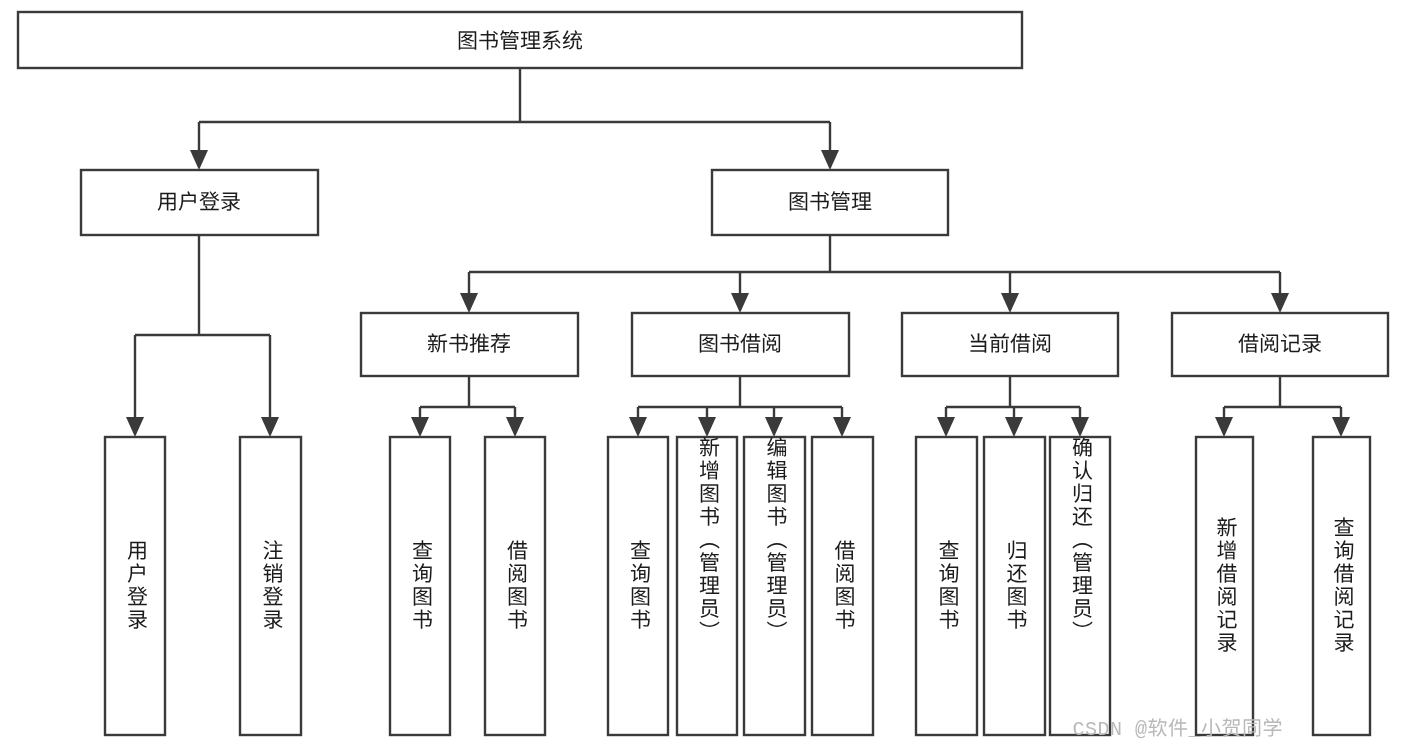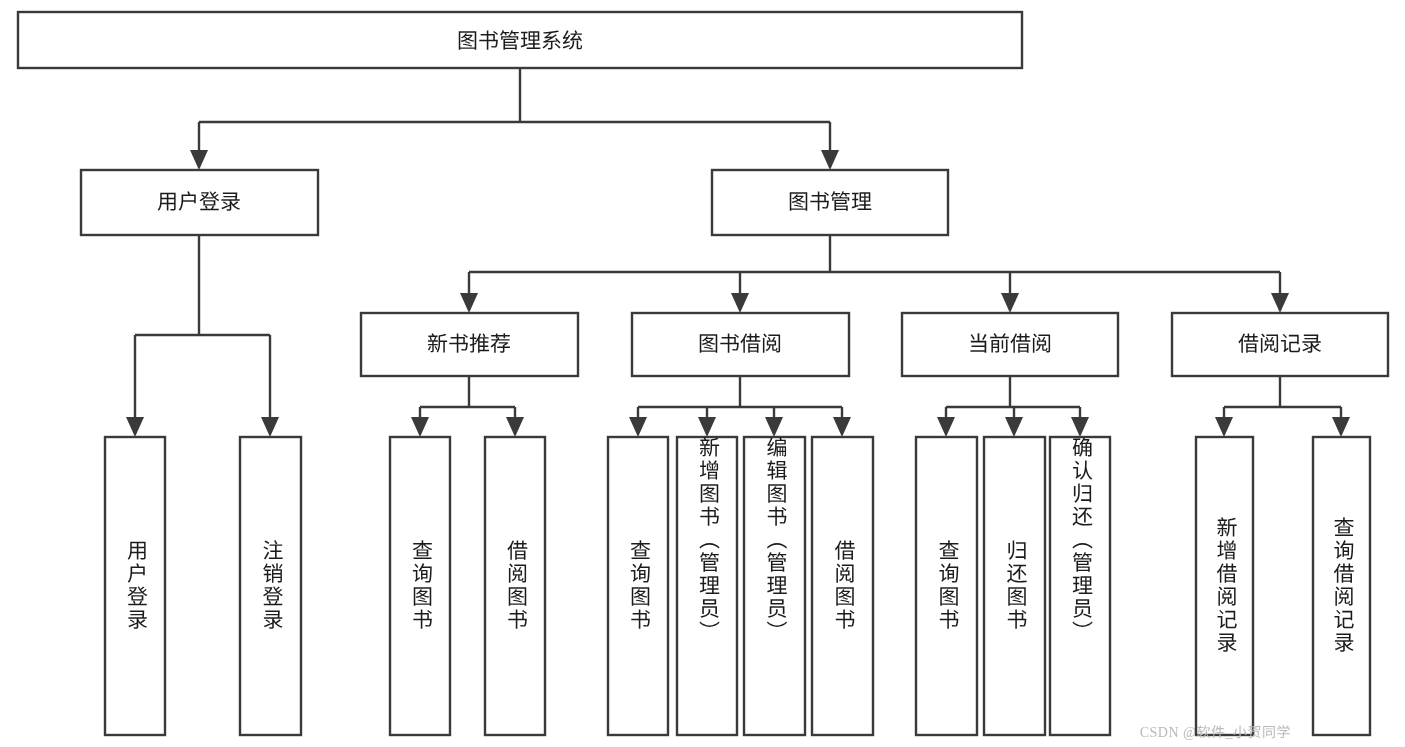--- a/index.html
+++ b/index.html
@@ -64,24 +64,24 @@
     text-orientation: upright;
     font-family: "DejaVu Sans", "Liberation Sans", sans-serif;
     font-size: 21px;
     line-height: 1.28;
     letter-spacing: 2px;
     color: #1b1b1b;
     white-space: nowrap;
   }
   .watermark {
     position: absolute;
-    right: 0;
+    right: 8px;
     bottom: 6px;
-    font-family: Liberation Serif, serif;
-    font-size: 14px;
+    font-family: Liberation Mono, monospace;
+    font-size: 20px;
     color: #b9b9b9;
     letter-spacing: 0.5px;
     user-select: none;
   }
 </style>
 </head>
 <body>
 
 <div id="diagram-root">
 

